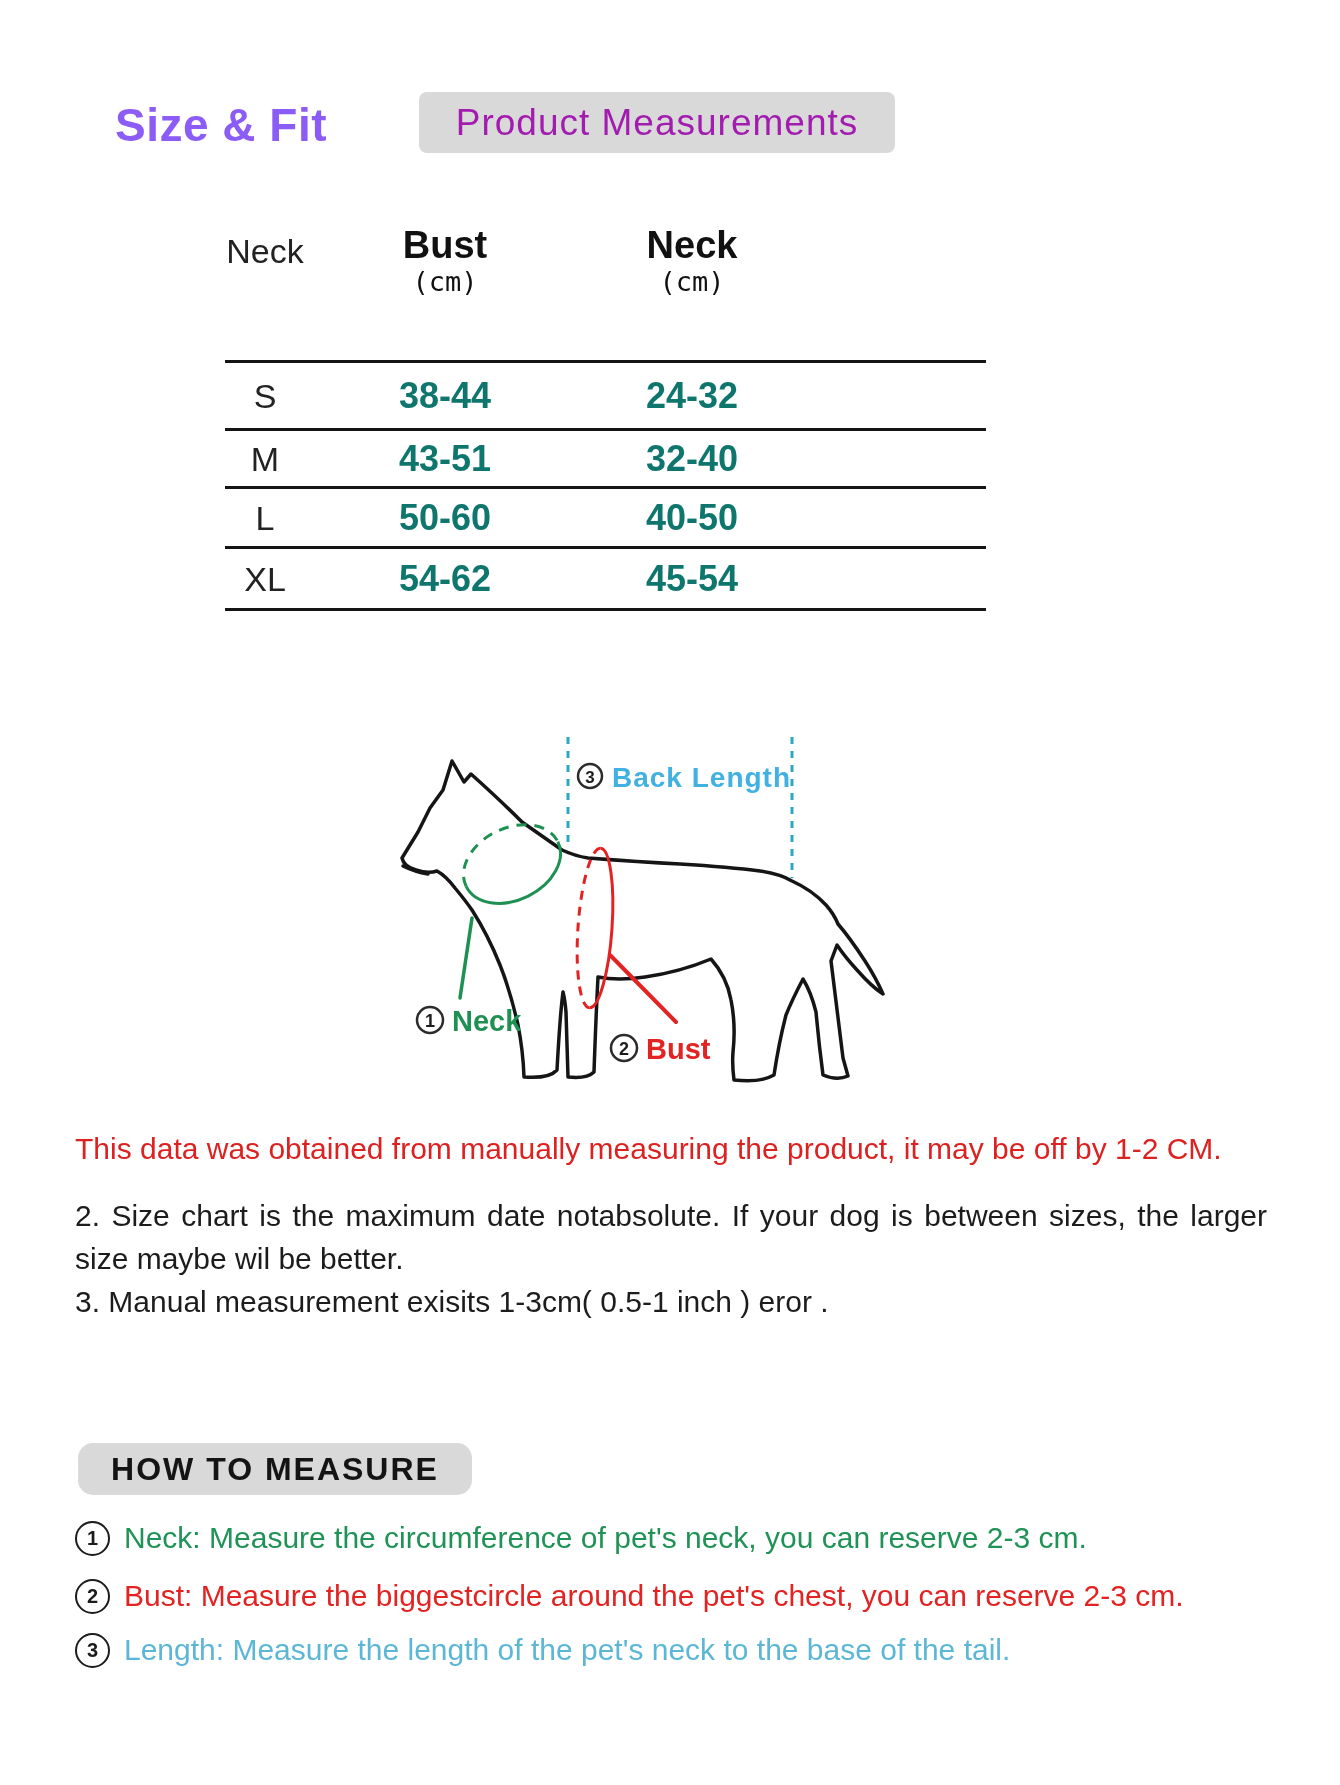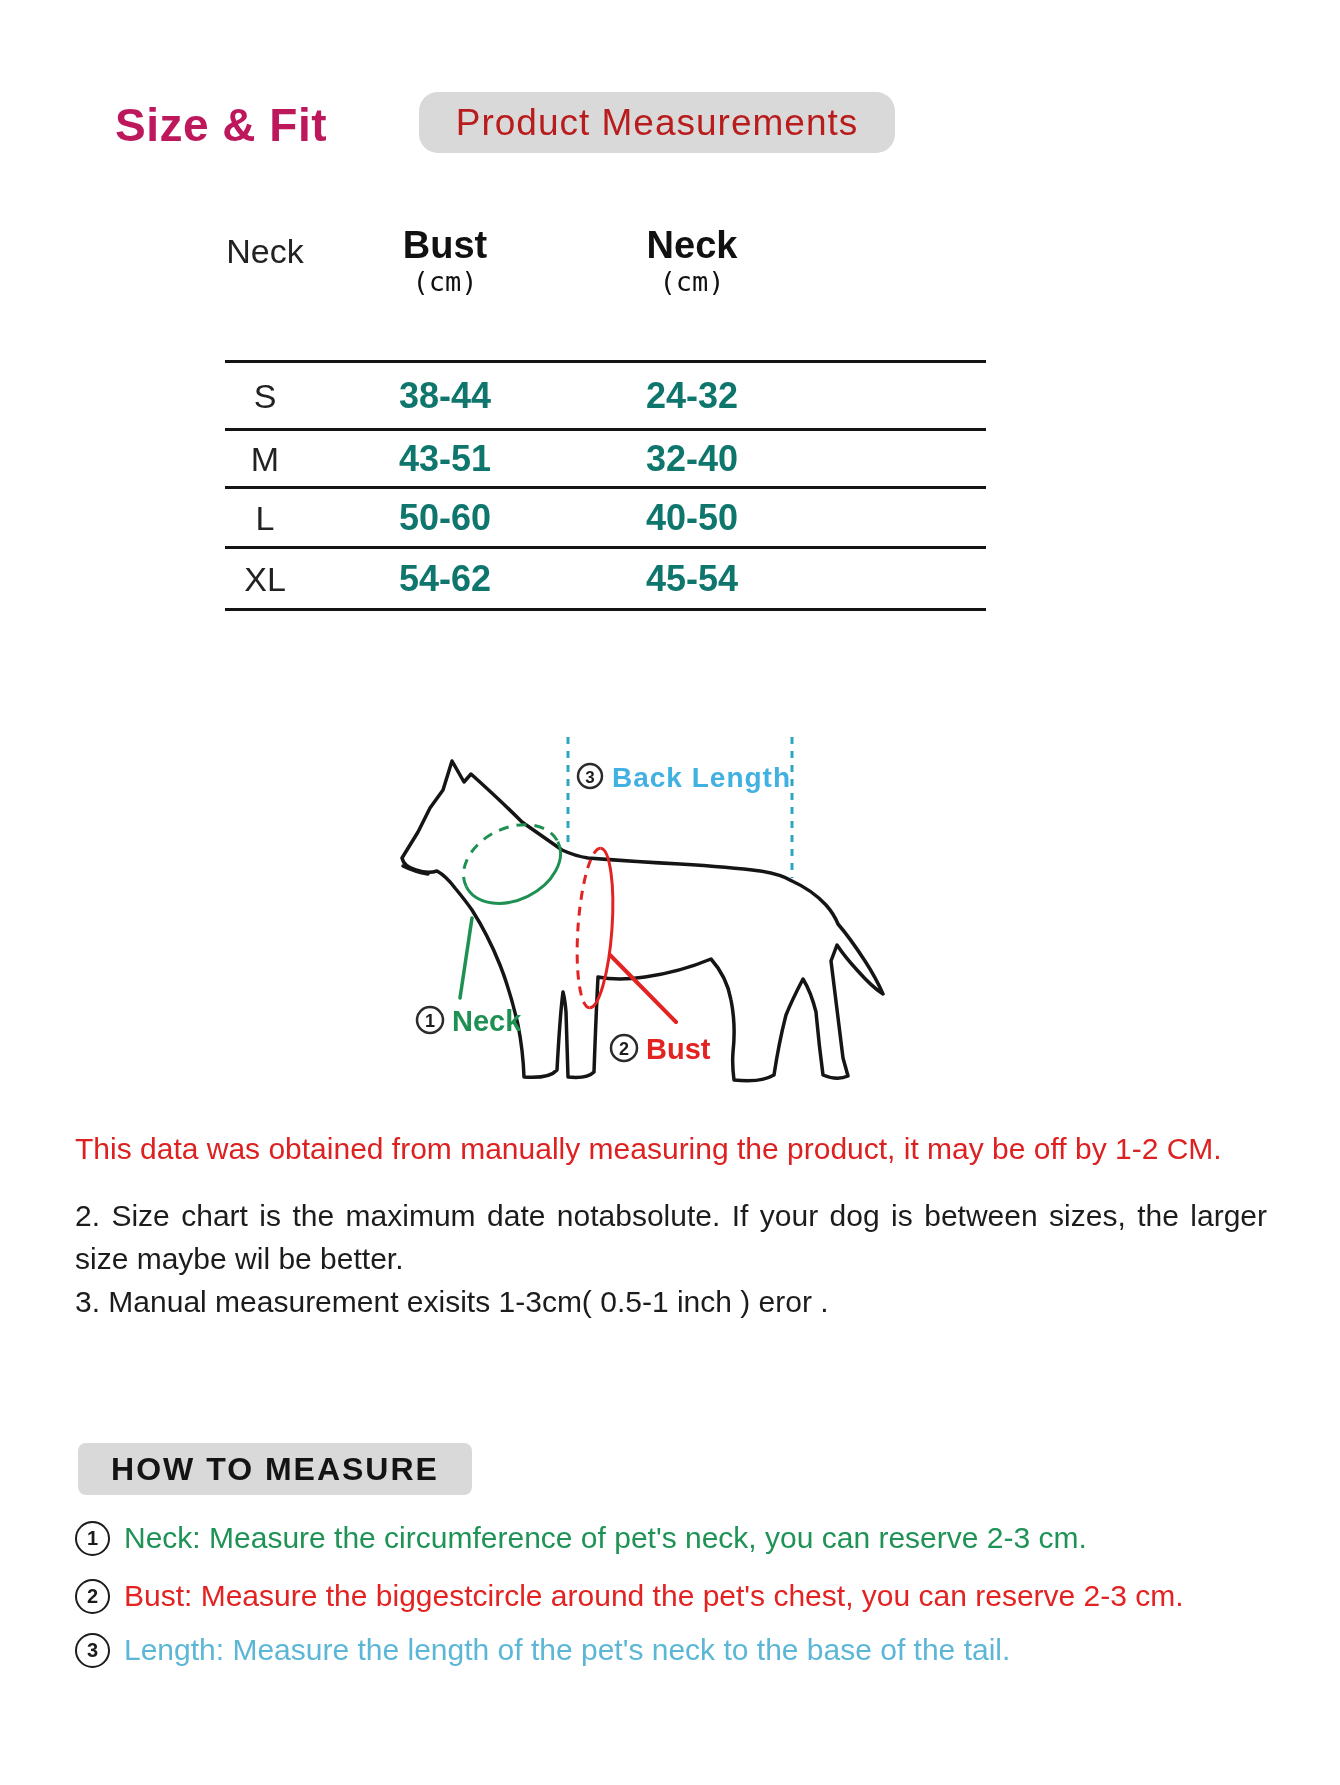--- a/index.html
+++ b/index.html
@@ -5,27 +5,27 @@
   html,body{margin:0;padding:0;}
   body{
     width:1340px;height:1785px;background:#ffffff;
     font-family:"Liberation Sans", sans-serif;color:#1a1a1a;
     position:relative;overflow:hidden;
   }
   .abs{position:absolute;}
 
   
   .page-title{
-    left:115px;top:98px;font-size:46px;font-weight:700;color:#be185d;
+    left:115px;top:98px;font-size:46px;font-weight:700;color:#8b5cf6;
     letter-spacing:0.5px;
   }
   .badge{
     left:419px;top:92px;width:476px;height:61px;background:#d9d9d9;
-    border-radius:19px;display:flex;align-items:center;justify-content:center;
-    font-size:37px;color:#b91c1c;letter-spacing:1px;
+    border-radius:8px;display:flex;align-items:center;justify-content:center;
+    font-size:37px;color:#a21caf;letter-spacing:1px;
   }
 
   
   .size-table{left:225px;top:218px;width:761px;}
   .trow{position:relative;width:100%;box-sizing:border-box;}
   .thead{height:142px;}
   .cell{position:absolute;text-align:center;}
   .c1{left:0;width:80px;}
   .c2{left:120px;width:200px;}
   .c3{left:367px;width:200px;}
@@ -46,21 +46,21 @@
 
   
   .disclaimer{
     left:75px;top:1132px;width:1210px;font-size:30px;color:#dd2121;
   }
   .notes{left:75px;top:1194px;width:1192px;font-size:30px;line-height:43px;color:#1c1c1c;}
   .notes p{margin:0;text-align:justify;}
 
   
   .howto-title{
-    left:78px;top:1443px;width:394px;height:52px;background:#d9d9d9;border-radius:8px;
+    left:78px;top:1443px;width:394px;height:52px;background:#d9d9d9;border-radius:15px;
     display:flex;align-items:center;justify-content:center;
     font-size:32px;font-weight:600;letter-spacing:2px;color:#141414;
   }
   .howto-item{left:75px;height:40px;display:flex;align-items:center;gap:14px;}
   .hti-1{top:1518px;}
   .hti-2{top:1576px;}
   .hti-3{top:1630px;}
   .circle-num{
     width:31px;height:31px;border:2.5px solid #1c1c1c;border-radius:50%;
     display:flex;align-items:center;justify-content:center;flex:0 0 auto;

